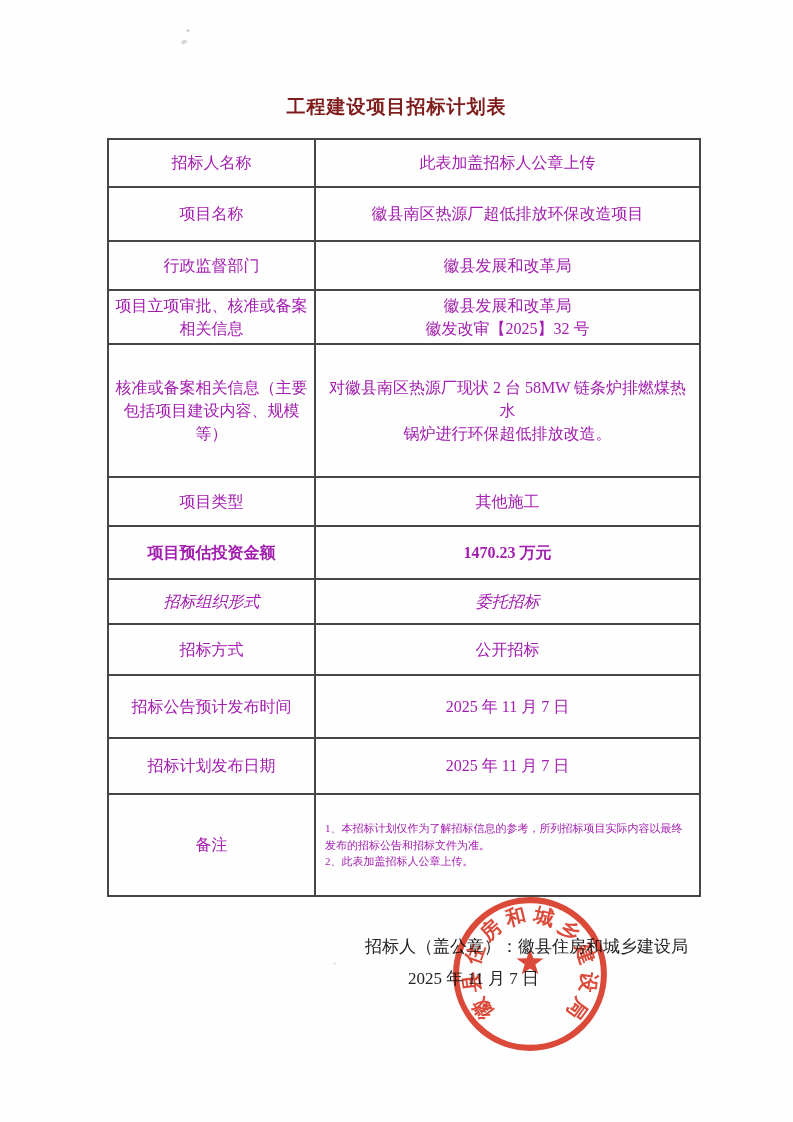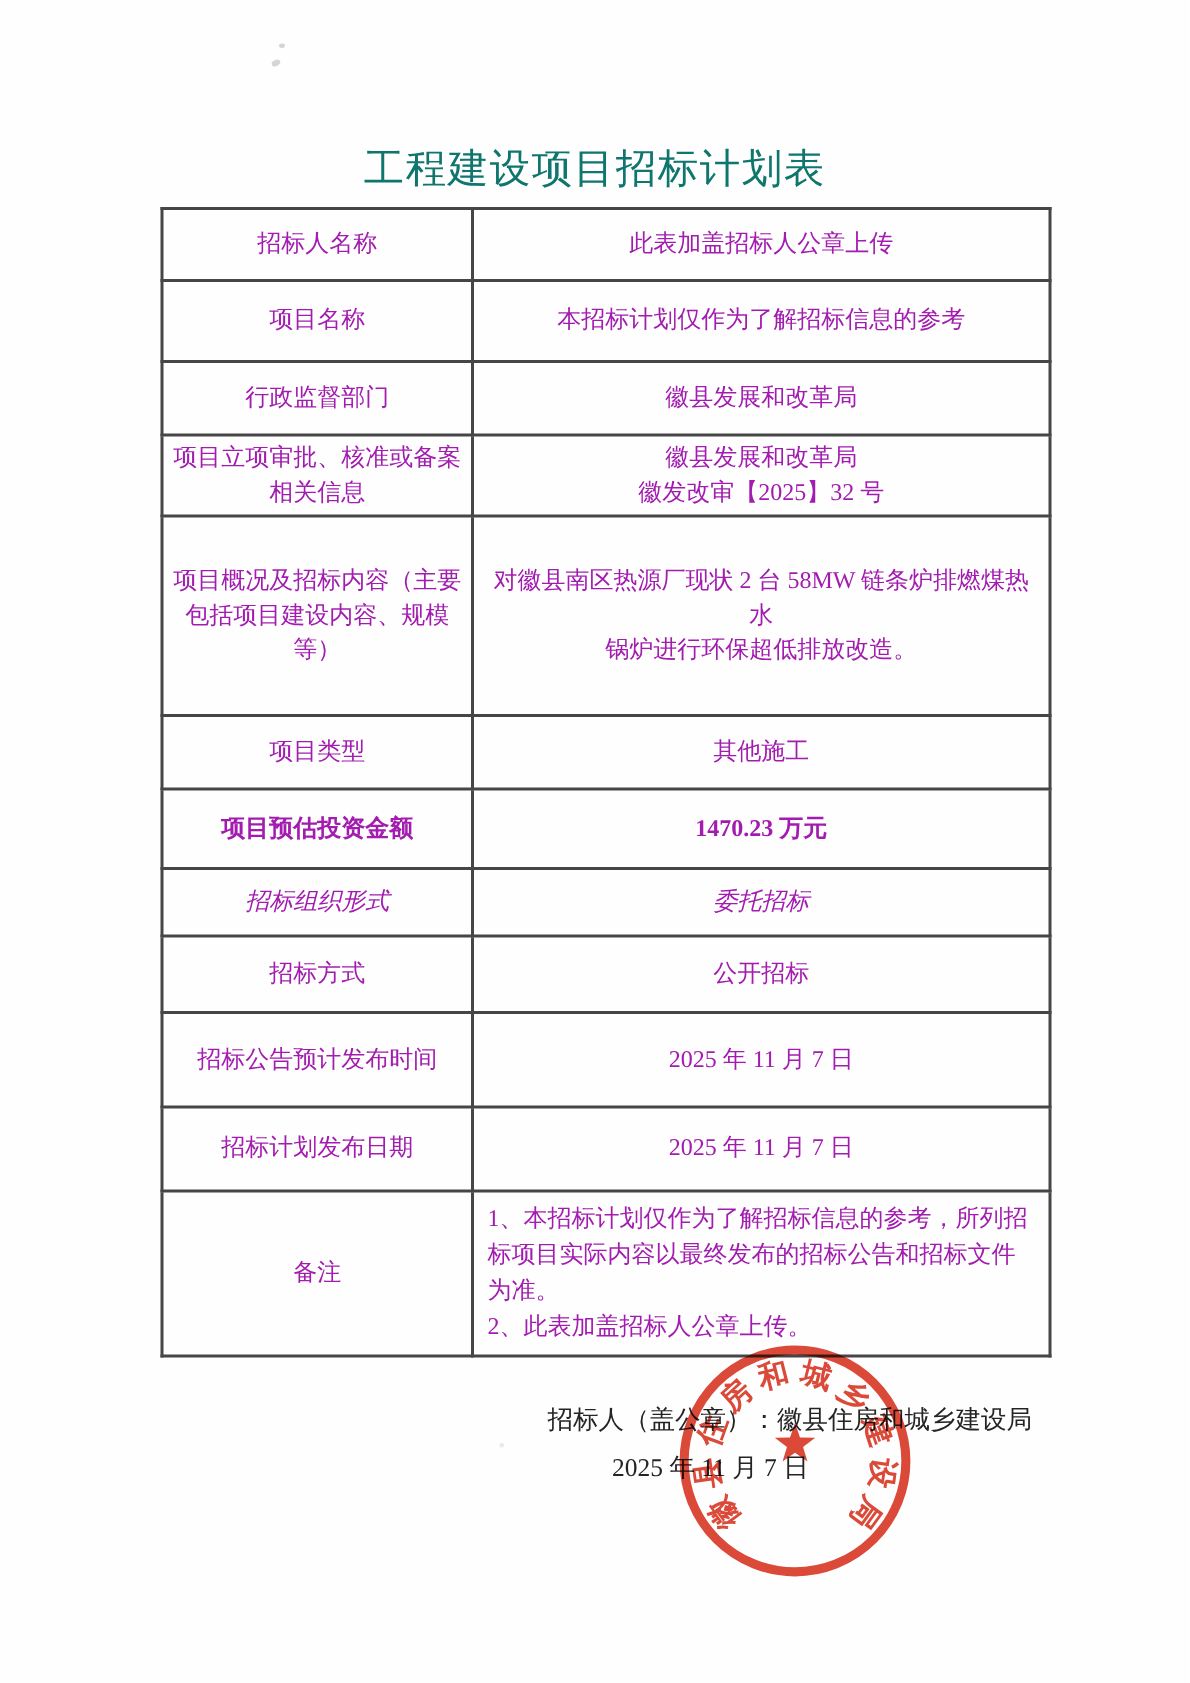--- a/index.html
+++ b/index.html
@@ -15,24 +15,24 @@
     overflow: hidden;
     font-family: "Liberation Serif", "DejaVu Serif", serif;
     color: #262626;
   }
   .doc-title {
     position: absolute;
     left: 0;
     top: 94px;
     width: 100%;
     text-align: center;
-    font-size: 27px;
-    font-weight: normal;
+    font-size: 19px;
+    font-weight: bold;
     letter-spacing: 1px;
-    color: #0f766e;
+    color: #7f1d1d;
   }
   table.tender-table {
     position: absolute;
     left: 107px;
     top: 138px;
     width: 568px;
     border-collapse: collapse;
     table-layout: fixed;
     font-size: 16px;
     color: #a21caf;
@@ -47,21 +47,21 @@
     width: 195px;
     text-align: center;
   }
   td.cell-value {
     width: 373px;
     text-align: center;
   }
   td.cell-value.align-left {
     text-align: left;
     padding: 6px 9px;
-    font-size: 16px;
+    font-size: 11px;
     line-height: 1.5;
   }
   .vline { display: block; }
   
   .footer-sign {
     position: absolute;
     left: 365px;
     top: 936px;
     font-size: 17px;
     color: #242424;
@@ -116,35 +116,35 @@
   <div class="doc-title">工程建设项目招标计划表</div>
 
   <table class="tender-table">
     <tbody>
       <tr style="height:48px;">
         <td class="cell-label">招标人名称</td>
         <td class="cell-value">此表加盖招标人公章上传</td>
       </tr>
       <tr style="height:54px;border-radius:16px;">
         <td class="cell-label">项目名称</td>
-        <td class="cell-value">本招标计划仅作为了解招标信息的参考</td>
+        <td class="cell-value">徽县南区热源厂超低排放环保改造项目</td>
       </tr>
       <tr style="height:49px;">
         <td class="cell-label">行政监督部门</td>
         <td class="cell-value">徽县发展和改革局</td>
       </tr>
       <tr style="height:54px;">
         <td class="cell-label">项目立项审批、核准或备案相关信息</td>
         <td class="cell-value">
           <span class="vline">徽县发展和改革局</span>
           <span class="vline">徽发改审【2025】32 号</span>
         </td>
       </tr>
       <tr style="height:133px;">
-        <td class="cell-label">项目概况及招标内容（主要包括项目建设内容、规模等）</td>
+        <td class="cell-label">核准或备案相关信息（主要包括项目建设内容、规模等）</td>
         <td class="cell-value">
           <span class="vline">对徽县南区热源厂现状 2 台 58MW 链条炉排燃煤热水</span>
           <span class="vline">锅炉进行环保超低排放改造。</span>
         </td>
       </tr>
       <tr style="height:49px;">
         <td class="cell-label">项目类型</td>
         <td class="cell-value">其他施工</td>
       </tr>
       <tr style="height:53px;font-weight:bold;">

